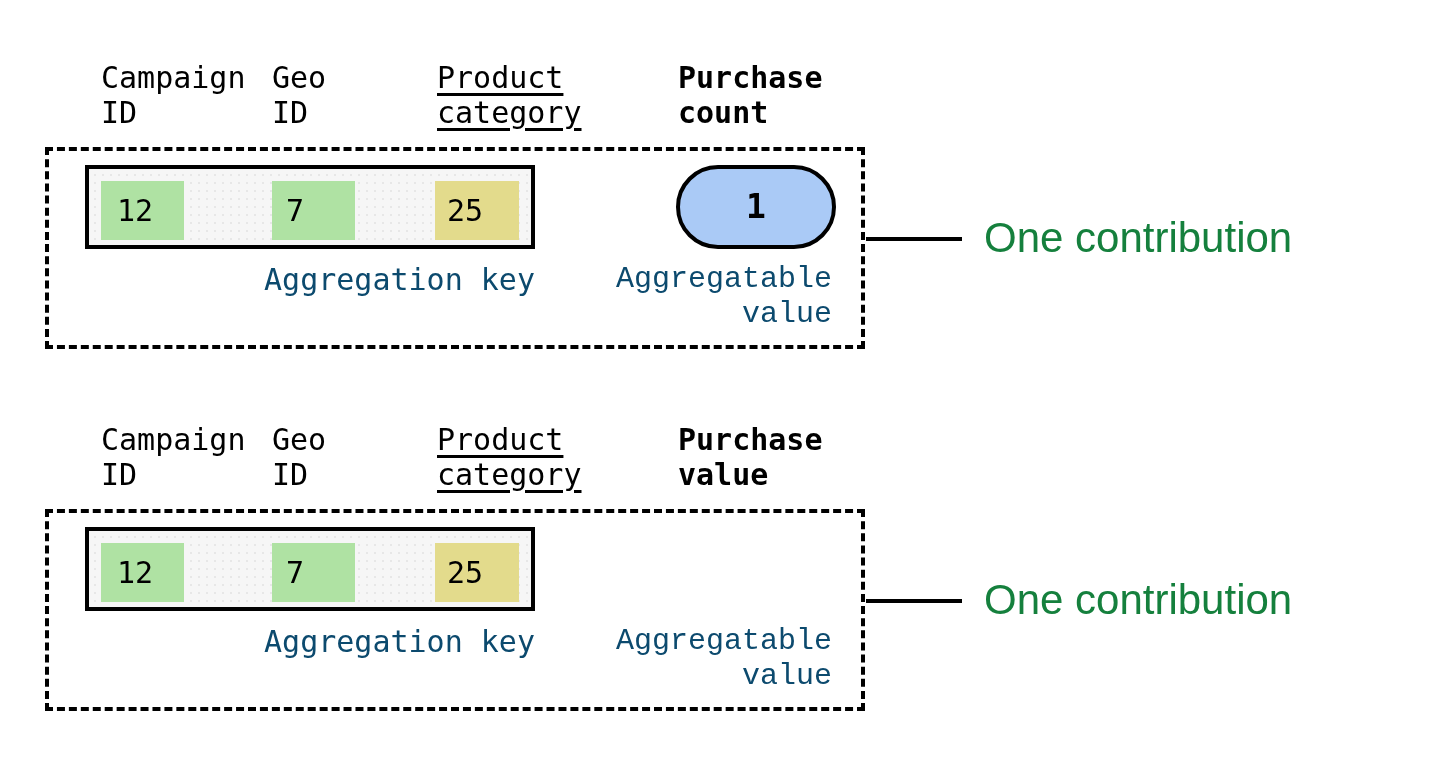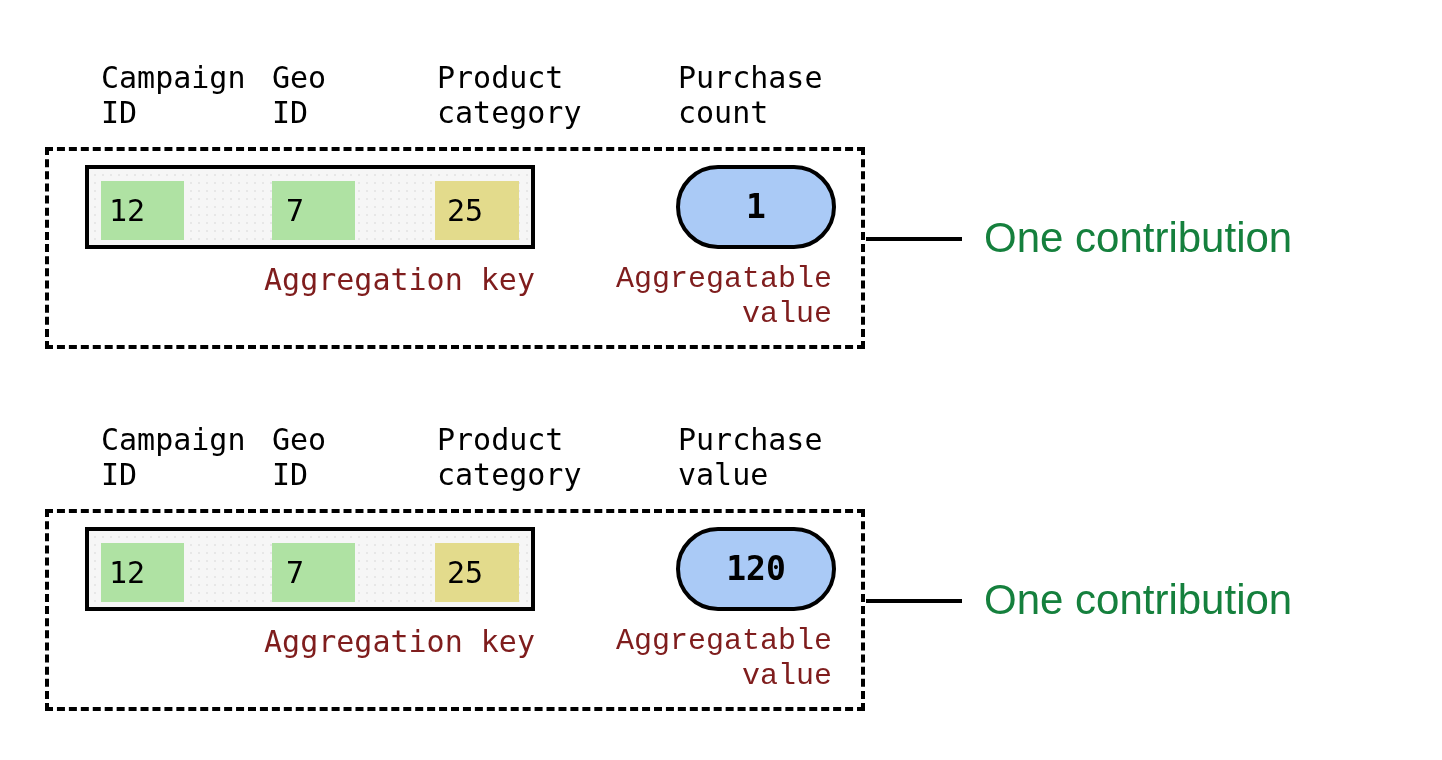--- a/index.html
+++ b/index.html
@@ -5,46 +5,46 @@
   html,body{margin:0;padding:0;background:#ffffff;}
   .canvas{
     position:relative;width:1442px;height:760px;background:#ffffff;overflow:hidden;
     font-family:"DejaVu Sans Mono","Liberation Mono",monospace;color:#000;
   }
   .section{position:absolute;left:0;width:1442px;height:362px;}
   .hdr{
     position:absolute;top:60px;font-size:30px;line-height:35px;
     white-space:pre-line;letter-spacing:0;
   }
-  .hdr.underlined{text-decoration-thickness:3px;text-underline-offset:5px;}
-  .hdr.bold{font-weight:normal;}
+  .hdr.underlined{text-decoration:underline;text-decoration-thickness:3px;text-underline-offset:5px;}
+  .hdr.bold{font-weight:bold;}
   .dashed-box{
     position:absolute;left:45px;top:147px;width:812px;height:194px;
     border:4px dashed #000;
   }
   .row-box{
     position:absolute;left:85px;top:165px;width:442px;height:76px;
     border:4px solid #000;background-color:#f6f6f6;
     background-image:radial-gradient(circle,#e7e7e7 1.2px,transparent 1.4px);
     background-size:8px 8px;background-position:2px 2px;
   }
   .cell{
     position:absolute;top:181px;height:59px;width:83px;
-    font-size:30px;line-height:59px;padding-left:8px;box-sizing:border-box;
+    font-size:30px;line-height:59px;padding-left:16px;box-sizing:border-box;
   }
   .cell.green{background:#afe2a3;}
   .cell.yellow{background:#e3db8c;}
   .cell.underlined{text-decoration-thickness:3px;text-underline-offset:5px;}
   .pill{
     position:absolute;left:676px;top:165px;width:152px;height:76px;
     border:4px solid #000;border-radius:42px;background:#aacaf6;
     font-weight:bold;font-size:33px;line-height:76px;text-align:center;
   }
   .purple-label{
-    position:absolute;color:#7f1d1d;font-size:30px;line-height:35px;
+    position:absolute;color:#0c4a6e;font-size:30px;line-height:35px;
     text-align:right;white-space:pre-line;
   }
   .agg-key{left:185px;top:262px;width:350px;}
   .agg-val{left:590px;top:262px;width:242px;font-family:Liberation Mono, monospace;}
   .connector{position:absolute;left:866px;top:237px;width:96px;height:4px;background:#000;}
   .contribution{
     position:absolute;left:984px;top:213px;
     font-family:"Liberation Sans","DejaVu Sans",sans-serif;
     font-size:42px;line-height:50px;color:#15803d;white-space:nowrap;
   }
@@ -91,21 +91,20 @@
     <div class="hdr bold" style="left:678px">Purchase
 value</div>
 
     <div class="dashed-box"></div>
     <div class="row-box"></div>
 
     <div class="cell green" style="left:101px">12</div>
     <div class="cell green" style="left:272px;padding-left:14px">7</div>
     <div class="cell yellow underlined" style="left:435px;width:84px;padding-left:12px">25</div>
 
-    <div class="pill">120</div>
 
     <div class="purple-label agg-key">Aggregation key</div>
     <div class="purple-label agg-val">Aggregatable
 value</div>
 
     <div class="connector"></div>
     <div class="contribution">One contribution</div>
   </div>
 
 </div>

